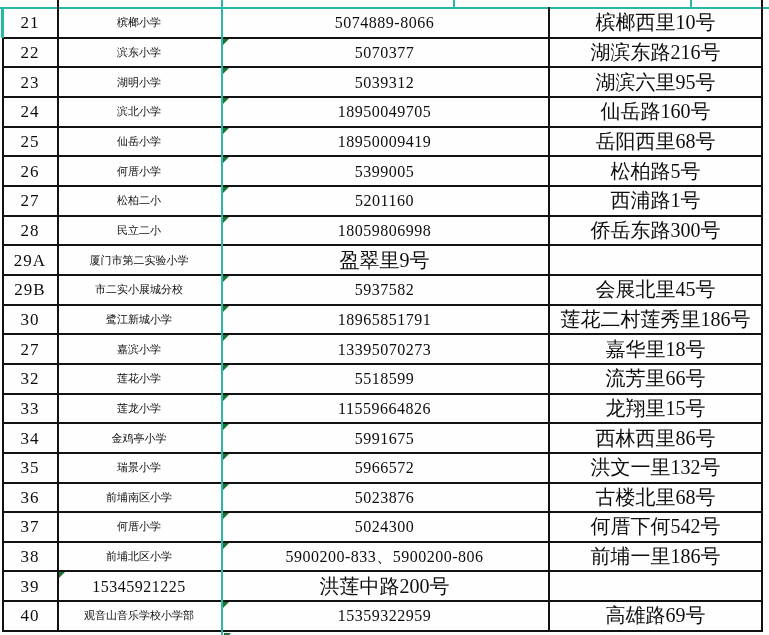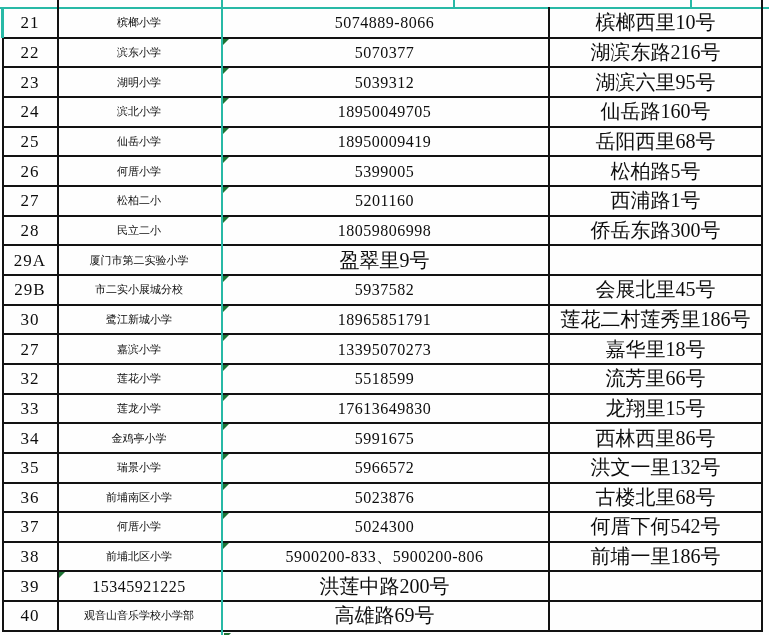--- a/index.html
+++ b/index.html
@@ -210,21 +210,21 @@
         <span>5518599</span>
       </div>
       <div class="cell c-addr">流芳里66号</div>
     </div>
 
     <div class="row">
       <div class="cell c-num">33</div>
       <div class="cell c-name">莲龙小学</div>
       <div class="cell c-phone">
         <span class="tri"></span>
-        <span>17613649830</span>
+        <span>11559664826</span>
       </div>
       <div class="cell c-addr">龙翔里15号</div>
     </div>
 
     <div class="row">
       <div class="cell c-num">34</div>
       <div class="cell c-name">金鸡亭小学</div>
       <div class="cell c-phone">
         <span class="tri"></span>
         <span>5991675</span>
@@ -277,20 +277,24 @@
       <div class="cell c-phone">
         <span class="tri"></span>
         <span>15345921225</span>
       </div>
       <div class="cell c-addr">洪莲中路200号</div>
     </div>
 
     <div class="row">
       <div class="cell c-num">40</div>
       <div class="cell c-name">观音山音乐学校小学部</div>
+      <div class="cell c-phone">
+        <span class="tri"></span>
+        <span>15359322959</span>
+      </div>
       <div class="cell c-addr">高雄路69号</div>
     </div>
   </div>
 
   <div class="vline v-left-teal"></div>
   <div class="vline v-left-black"></div>
   <div class="vline v1"></div>
   <div class="vline v2"></div>
   <div class="vline v3"></div>
   <div class="vline v4"></div>

